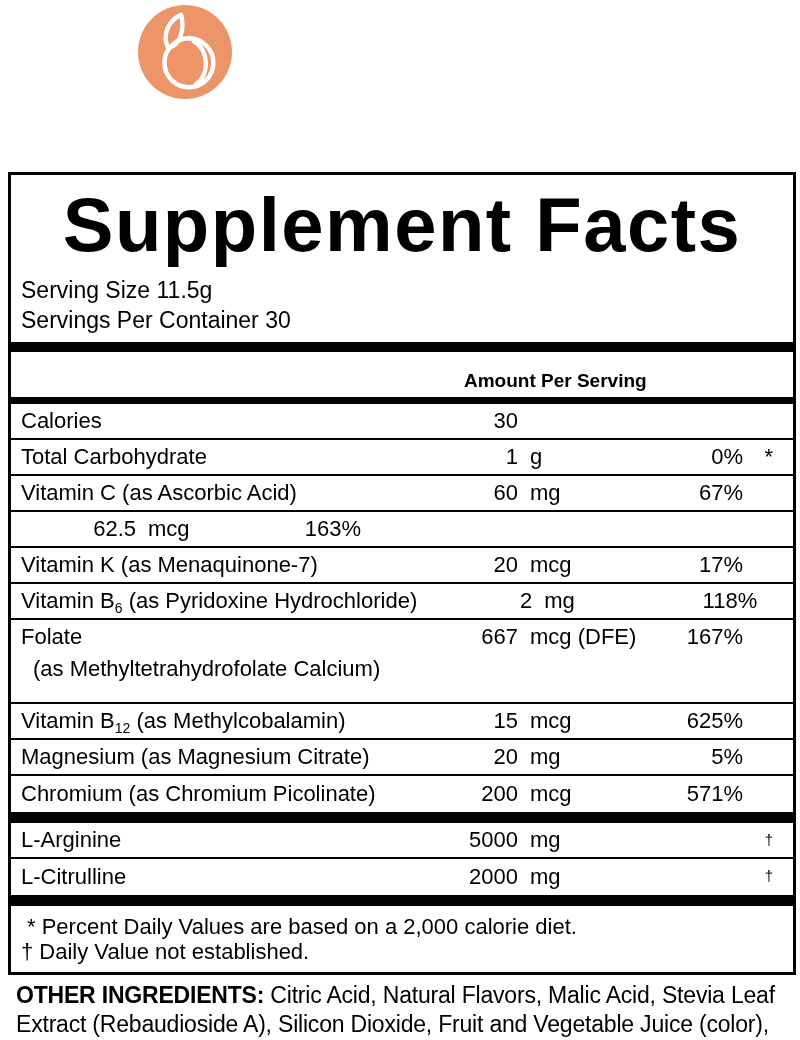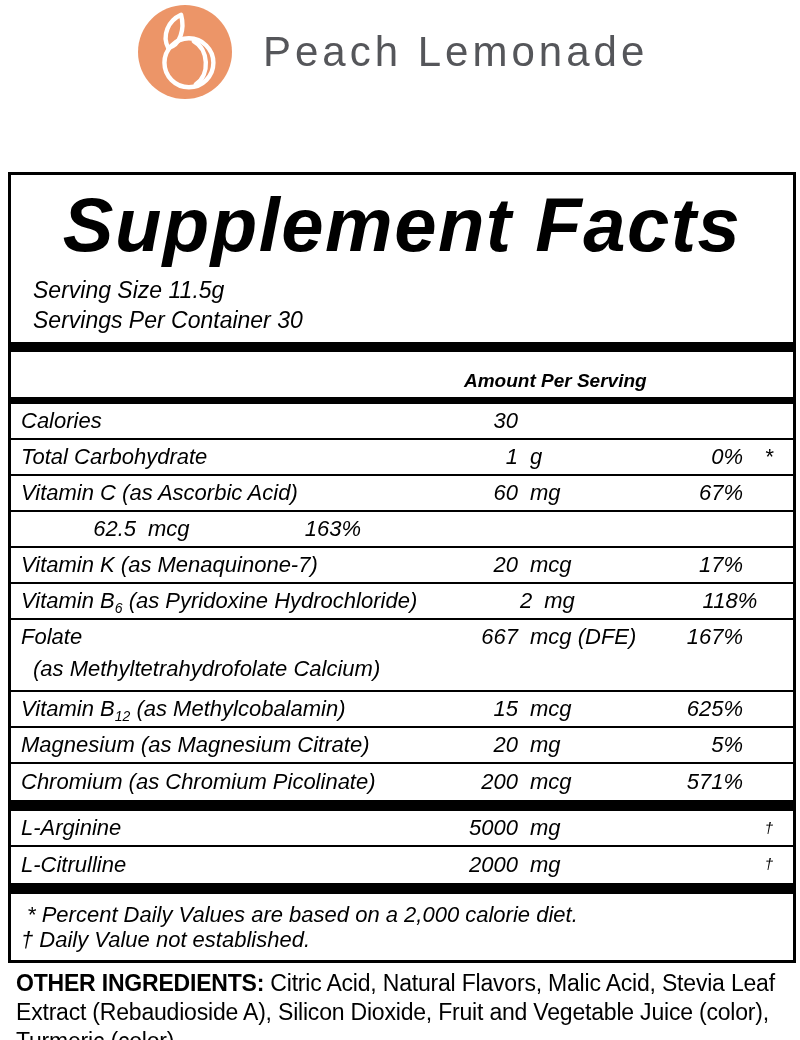--- a/index.html
+++ b/index.html
@@ -6,45 +6,45 @@
   html,body { width: 800px; height: 1040px; background: #fff; overflow: hidden; }
   body { font-family: "Liberation Sans", "DejaVu Sans", sans-serif; color: #000; }
 
   
   .brand { position: relative; height: 172px; }
   .brand-icon { position: absolute; left: 138px; top: 5px; width: 94px; height: 94px; }
   .flavor { position: absolute; left: 263px; top: 28px; font-size: 42px; letter-spacing: 4px;
             color: #55565A; white-space: nowrap; }
 
   
-  .panel { margin-left: 8px; width: 788px; border: 3px solid #000; background: #fff; font-style: italic; }
+  .panel { margin-left: 8px; width: 788px; border: 3px solid #000; background: #fff; }
   .title { text-align: center; font-size: 76px; font-weight: bold; letter-spacing: 1.5px;
            line-height: 100px; white-space: nowrap; }
-  .servings { padding: 0 22px; font-size: 23px; line-height: 30px; margin-bottom: 7px; }
+  .servings { padding: 0 10px; font-size: 23px; line-height: 30px; margin-bottom: 7px; }
 
   .bar10 { height: 10px; background: #000; }
   .bar11 { height: 11px; background: #000; }
 
   .thead { position: relative; height: 52px; border-bottom: 7px solid #000; }
   .th-amount { position: absolute; left: 453px; bottom: 5px; width: 200px; text-align: left;
                font-size: 19px; font-weight: bold; white-space: nowrap; margin-top: 36px; }
   .th-dv { position: absolute; right: 14px; bottom: 5px; width: 92px; text-align: center;
            font-size: 19px; font-weight: bold; line-height: 21px; }
 
   .row { display: flex; align-items: center; min-height: 36px; padding: 4px 10px; font-size: 22px; }
   .bd  { border-bottom: 2px solid #000; }
   .nb  { border-bottom: none; }
   .nm   { flex: 0 0 382px; white-space: nowrap; overflow: visible; }
   .num  { flex: 0 0 115px; text-align: right; white-space: nowrap; }
   .unit { flex: 0 0 130px; text-align: left; padding-left: 12px; white-space: nowrap; }
   .dv   { flex: 0 0 95px;  text-align: right; white-space: nowrap; }
   .sfx  { flex: 0 0 40px;  text-align: right; padding-right: 10px; }
   sub { font-size: 14px; line-height: 0; }
   .frow .row { min-height: 34px; }
-  .line2 { padding: 2px 10px 8px 22px; font-size: 22px; white-space: nowrap; }
+  .line2 { padding: 2px 10px 20px 22px; font-size: 22px; white-space: nowrap; }
   .dag { font-size: 15px; align-self: flex-start; padding-top: 4px; }
 
   .footnotes { padding: 8px 10px 8px; font-size: 22px; line-height: 25px; }
   .fn1 { padding-left: 6px; }
 
   
   .other { margin: 6px 18px 0 16px; font-size: 23px; line-height: 29px; letter-spacing: -0.2px; }
   .oi-label { font-weight: bold; }
 </style>
 </head>
@@ -52,21 +52,20 @@
 
 <div>
 
   <div class="brand">
     <svg class="brand-icon" viewBox="0 0 96 96" aria-hidden="true">
       <circle cx="48" cy="48" r="48" fill="#EC9568"></circle>
       <path d="M44 10 C31 16 24 31 31 44 C43 41 48 25 44 10 Z" fill="none" stroke="#FFFFFF" stroke-width="4.5" stroke-linejoin="round"></path>
       <circle cx="52" cy="59" r="25" fill="none" stroke="#FFFFFF" stroke-width="4.5"></circle>
       <path d="M57 37 C72 45 74 71 59 81" fill="none" stroke="#FFFFFF" stroke-width="4.5" stroke-linecap="round"></path>
     </svg>
-    <div class="flavor">Peach Lemonade</div>
   </div>
 
   <div class="panel">
     <div class="title">Supplement Facts</div>
     <div class="servings">
       <div>Serving Size 11.5g</div>
       <div>Servings Per Container 30</div>
     </div>
 
     <div class="bar10"></div>

